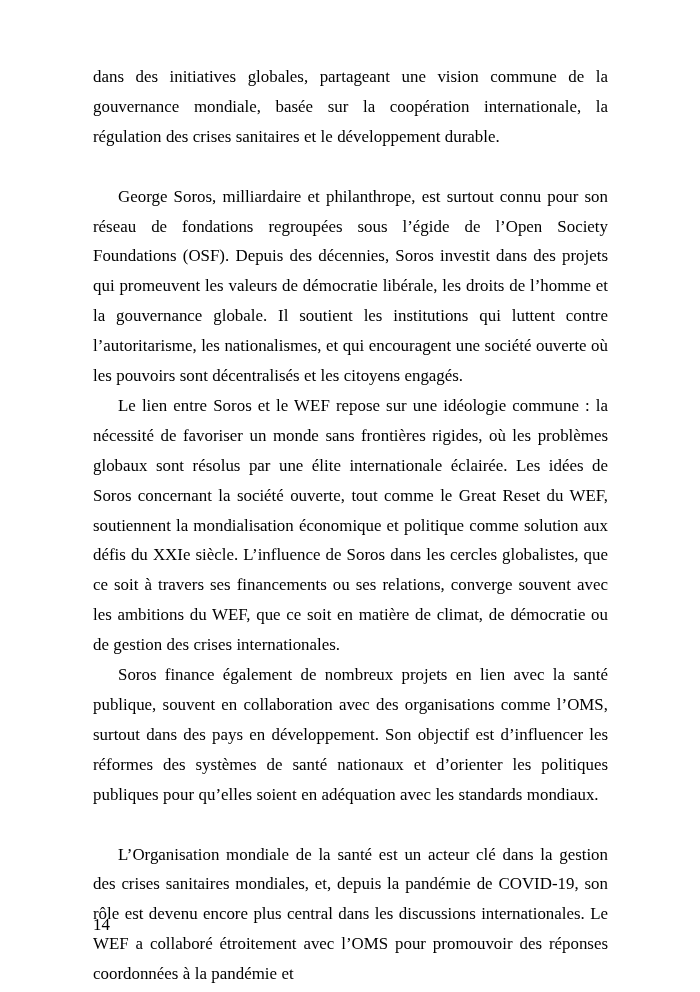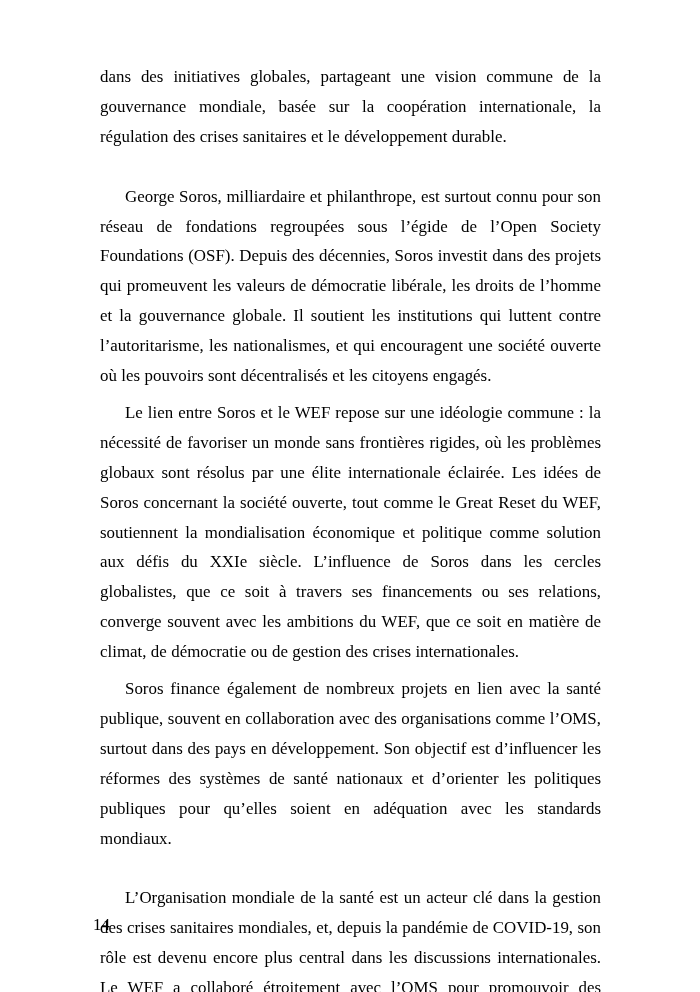--- a/index.html
+++ b/index.html
@@ -28,21 +28,21 @@
   }
 
   #text-column {
     position: absolute;
     left: 93px;
     top: 62px;
     width: 515px;
   }
 
   .para {
-    margin: 7px;
+    margin: 0;
     font-size: 16.9px;
     line-height: 29.9px;
     text-align: justify;
     text-justify: inter-word;
     hyphens: none;
     -webkit-hyphens: none;
     word-spacing: 0.2px;
   }
 
   

